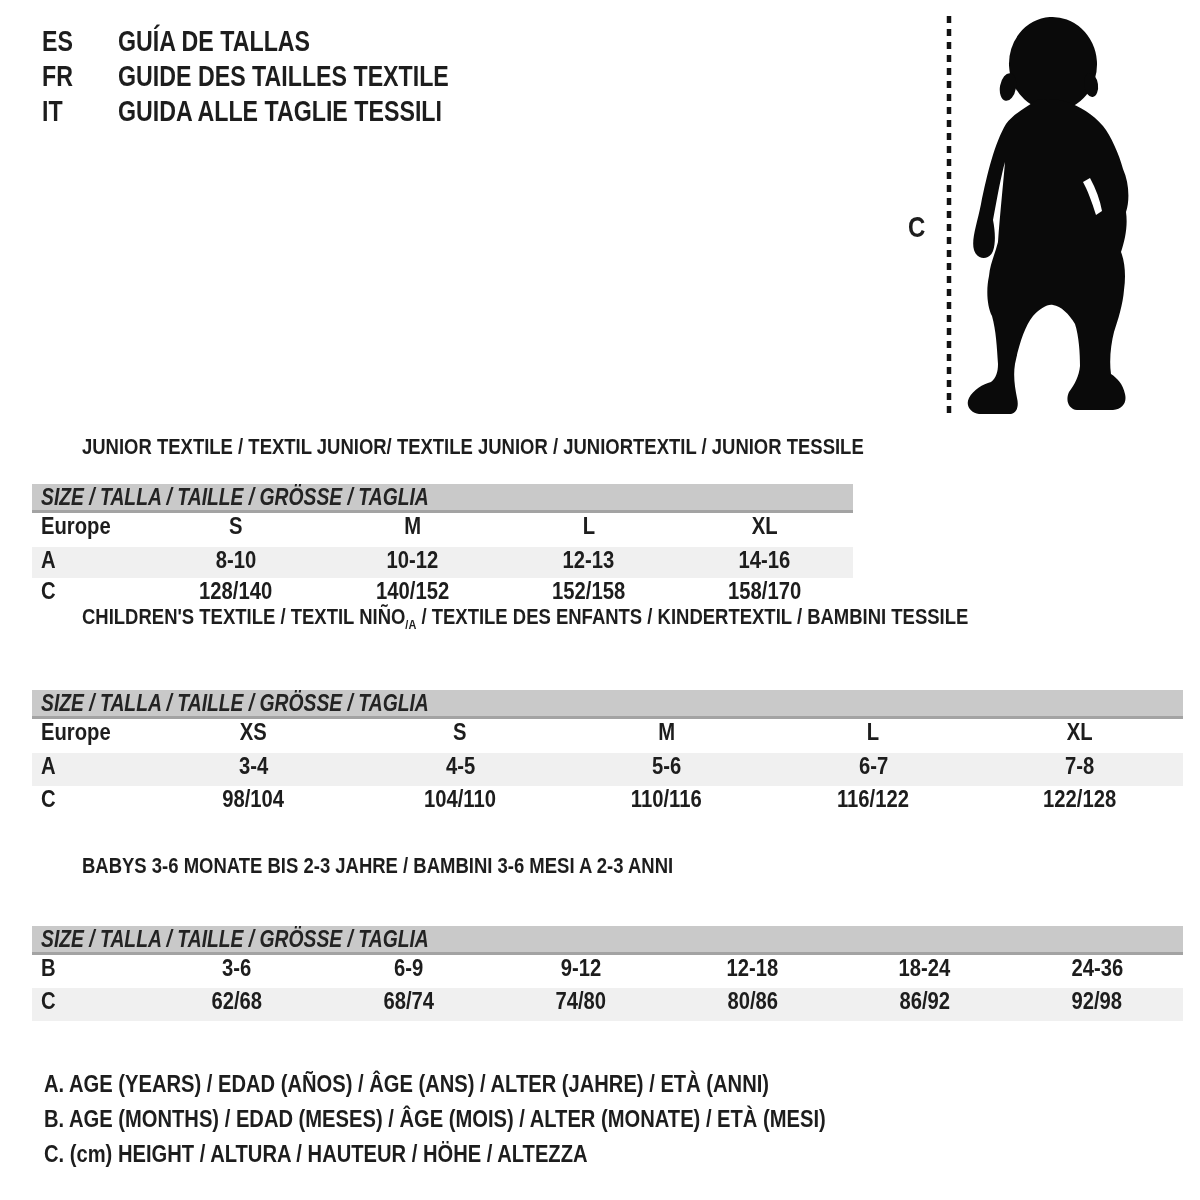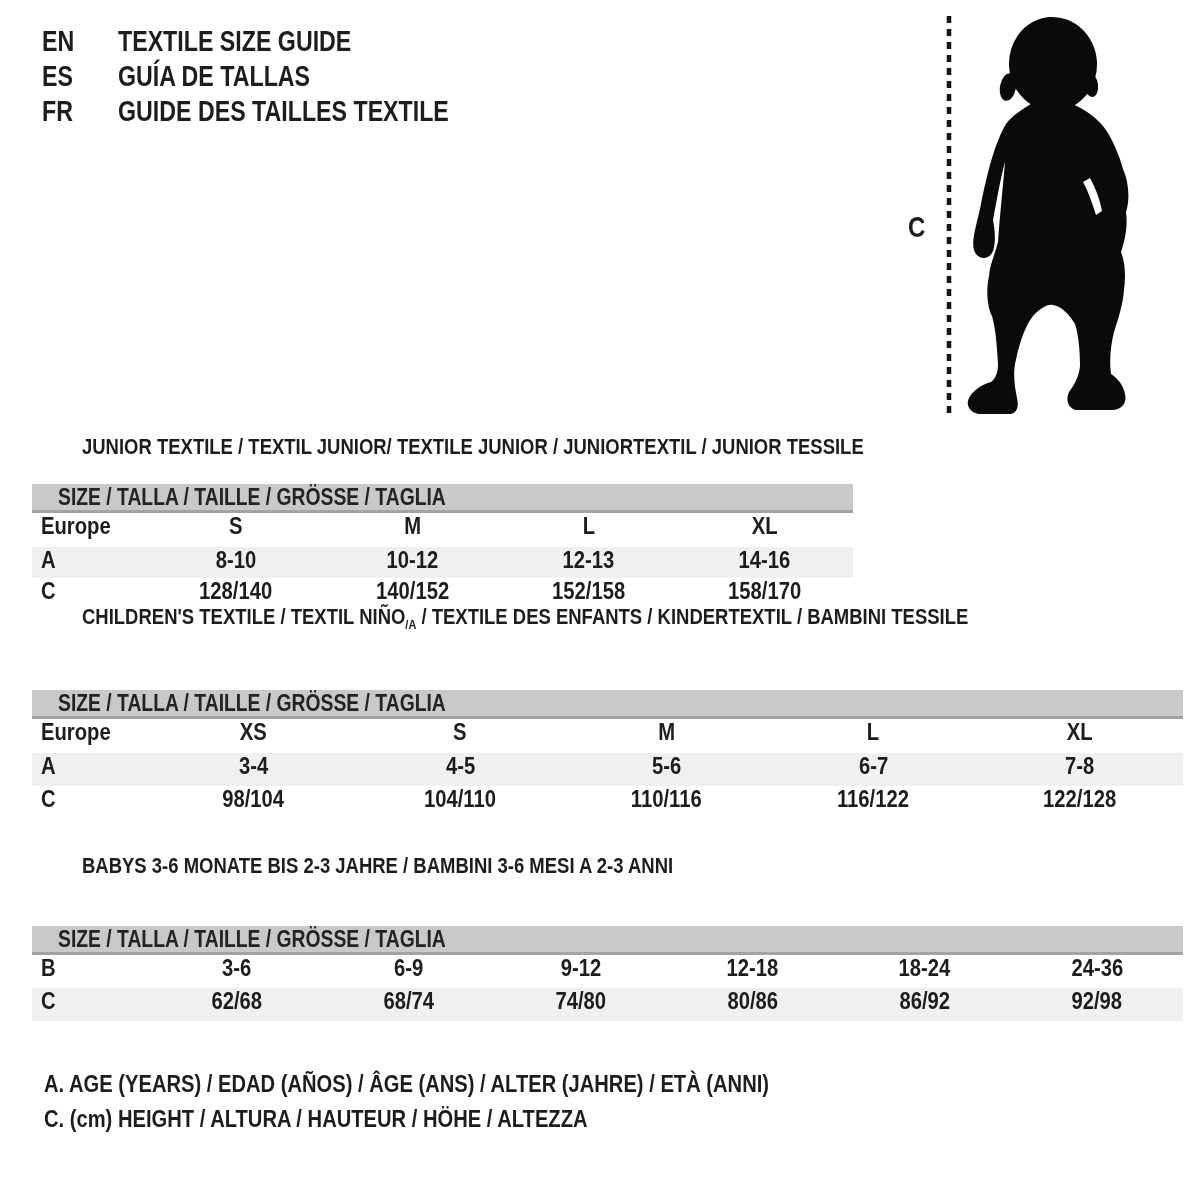--- a/index.html
+++ b/index.html
@@ -35,42 +35,42 @@
 
   
   .tbl{left:32px;font-size:23px;}
   .tbl-junior{top:484px;width:821px;}
   .tbl-children{top:690px;width:1151px;}
   .tbl-babies{top:926px;width:1151px;}
   .tbl .hdr{
     height:26px;line-height:27px;
     background:var(--hdr-bg,#c9c9c9);
     border-bottom:3px solid var(--hdr-border,#a3a3a3);
-    padding-left:26px;color:#232323;overflow:hidden;
+    padding-left:9px;color:#232323;overflow:hidden;font-style:italic;
   }
   .row{display:flex;}
   .row.shaded{background:var(--shade,#f0f0f0);}
   .lab{flex:0 0 13%;padding-left:9px;text-align:left;}
   .tbl-children .lab,.tbl-babies .lab{flex-basis:9.5%;}
   .val{flex:1;text-align:center;}
   .val span{display:inline-block;transform:scaleX(0.88);transform-origin:50% 50%;white-space:nowrap;}
   .lab span{display:inline-block;transform:scaleX(0.88);transform-origin:0 50%;white-space:nowrap;}
   .h34{height:34px;} .h31{height:31px;} .h33{height:33px;} .h32{height:32px;}
 
   
   .legend{left:44px;top:1066px;font-size:24px;}
   .legend .lg-line{height:35px;line-height:35px;}
 </style>
 </head>
 <body style="--hdr-bg: #c9c9c9; --hdr-border: #a3a3a3; --shade: #f0f0f0; --text: #1d1d1d;">
 
 <div class="abs lang-block">
-  <div class="lang-row"><span class="cond80"><span class="lang-code">EN</span><span>TEXTILE SIZE GUIDE</span></span></div>
   <div class="lang-row"><span class="cond80"><span class="lang-code">ES</span><span>GUÍA DE TALLAS</span></span></div>
   <div class="lang-row"><span class="cond80"><span class="lang-code">FR</span><span>GUIDE DES TAILLES TEXTILE</span></span></div>
+  <div class="lang-row"><span class="cond80"><span class="lang-code">IT</span><span>GUIDA ALLE TAGLIE TESSILI</span></span></div>
 </div>
 
 <div class="abs c-label"><span class="cond80">C</span></div>
 
 <svg class="abs dash-line" width="10" height="404" viewBox="0 0 10 404">
   <line x1="5" y1="2" x2="5" y2="402" stroke="#121212" stroke-width="4.5" stroke-dasharray="7 6"></line>
 </svg>
 
 <svg class="abs baby-svg" width="186" height="404" viewBox="0 0 186 404">
   <g fill="#0a0a0a">
@@ -195,14 +195,15 @@
     <div class="val"><span>68/74</span></div>
     <div class="val"><span>74/80</span></div>
     <div class="val"><span>80/86</span></div>
     <div class="val"><span>86/92</span></div>
     <div class="val"><span>92/98</span></div>
   </div>
 </div>
 
 <div class="abs legend">
   <div class="lg-line"><span class="cond">A. AGE (YEARS) / EDAD (AÑOS) / ÂGE (ANS) / ALTER (JAHRE) / ETÀ (ANNI)</span></div>
+  <div class="lg-line"><span class="cond">B. AGE (MONTHS) / EDAD (MESES) / ÂGE (MOIS) / ALTER (MONATE) / ETÀ (MESI)</span></div>
   <div class="lg-line"><span class="cond">C. (cm) HEIGHT / ALTURA / HAUTEUR / HÖHE / ALTEZZA</span></div>
 </div>
 
 </body></html>

